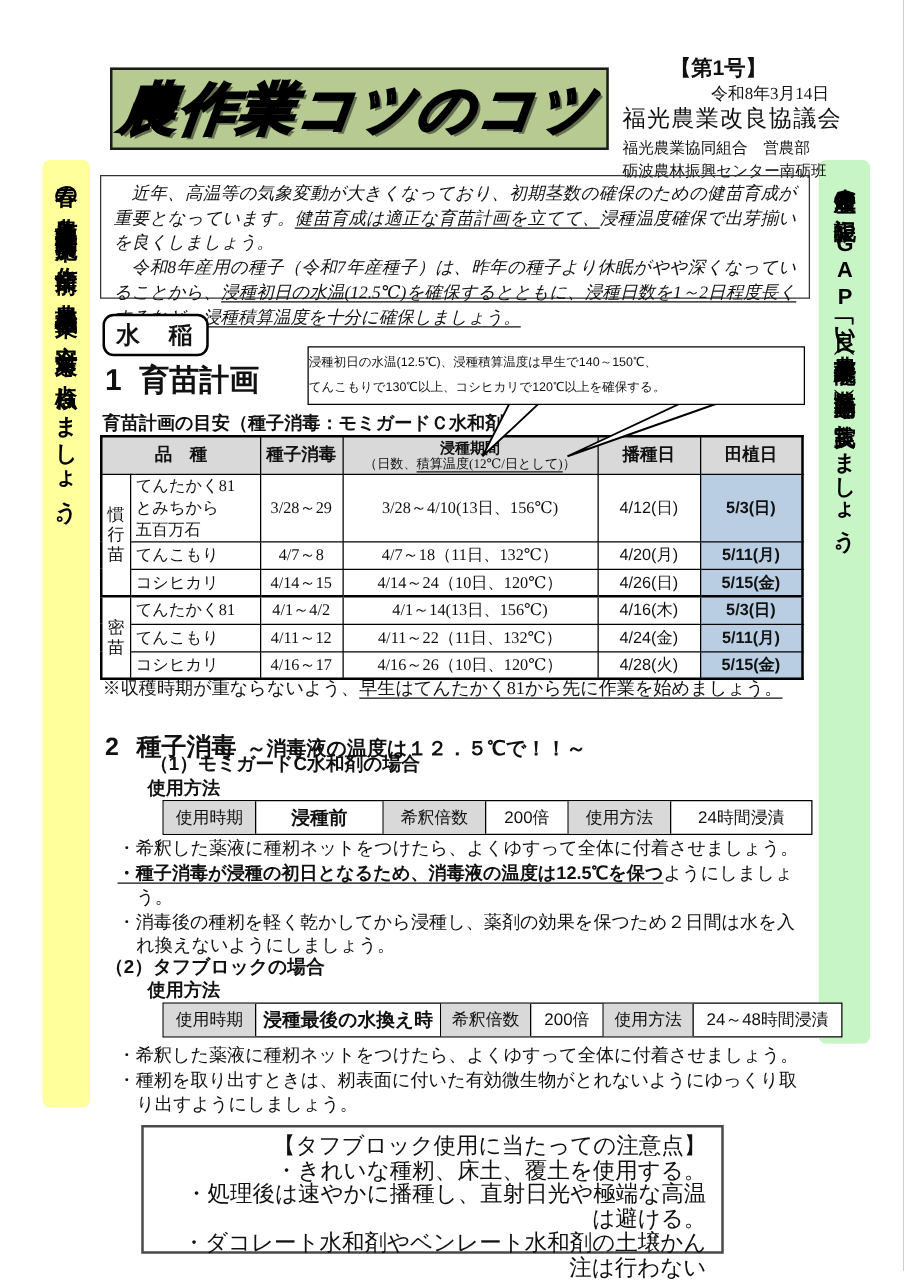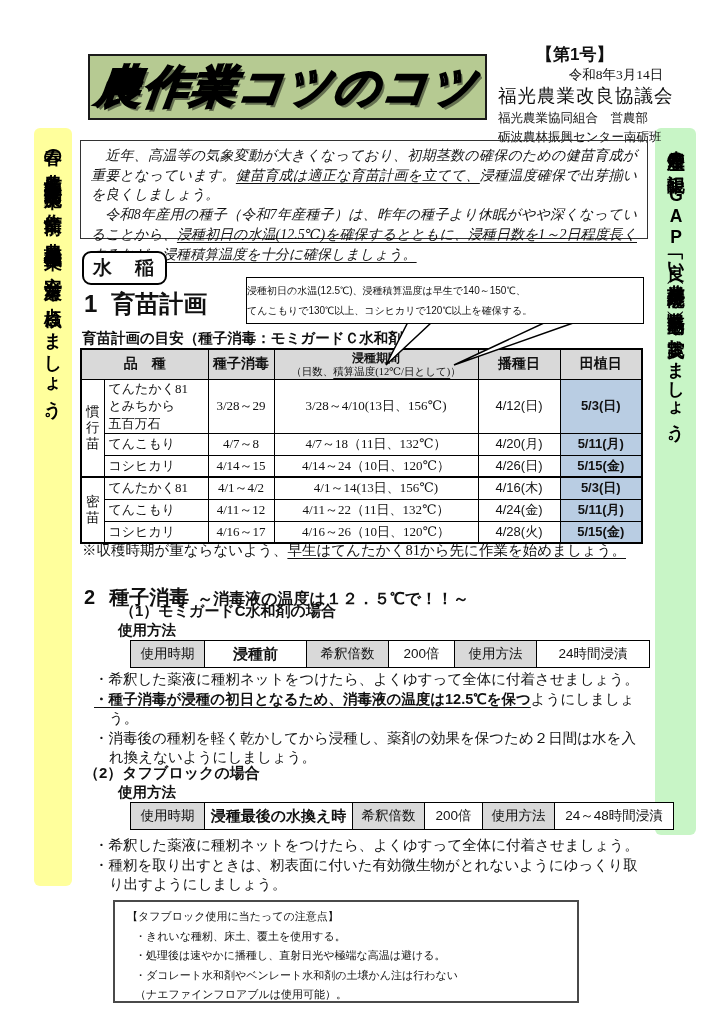--- a/index.html
+++ b/index.html
@@ -108,21 +108,21 @@
   .usage-table .key{background:var(--table-header-bg);}
   .usage-table .strong{font-weight:bold;font-size:15px;}
 
   .bullets{position:absolute;left:94px;width:556px;font-size:14.5px;line-height:19.5px;}
   .bullets div{padding-left:15px;text-indent:-15px;margin:0;}
   .gothic-strong{font-family:"Liberation Sans",sans-serif;font-weight:bold;}
   .strong-u{font-family:"Liberation Sans",sans-serif;font-weight:bold;text-decoration:underline;text-underline-offset:3px;}
 
   .notice-box{
     position:absolute;left:113px;top:900px;width:466px;height:103px;box-sizing:border-box;
-    border:2px solid #4a4a4a;padding:5px 12px;font-size:11px;line-height:19.5px;
+    border:2px solid #4a4a4a;padding:5px 12px;font-size:18px;line-height:19.5px;text-align:right;
   }
   .notice-box div{margin:0;}
   .notice-items div{padding-left:8px;}
 </style>
 </head>
 <body>
 
 <div class="page">
 
   <div class="band band-left">春の農作業安全運動実施中　作業前に農業機械作業の安全対策を点検しましょう。</div>

